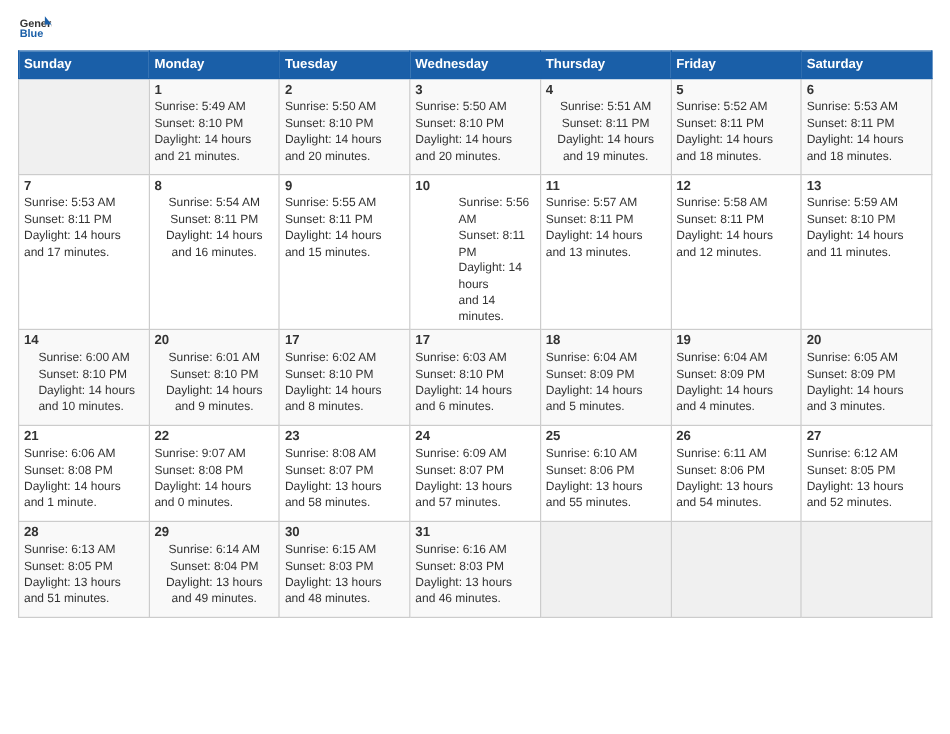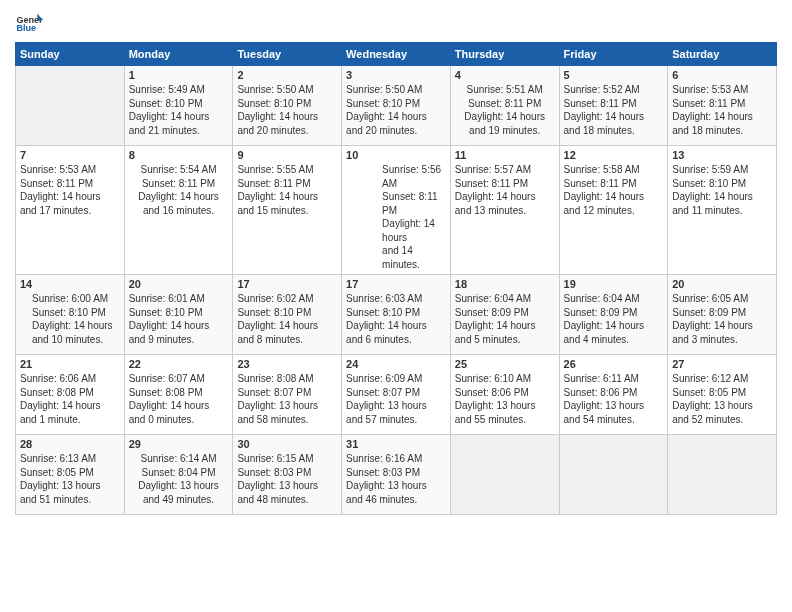--- a/index.html
+++ b/index.html
@@ -215,21 +215,21 @@
         <tr>
           <td>
             <span class="day-number">14</span>
             <div class="cell-info" style="white-space: pre-line; margin-left: 12px;">Sunrise: 6:00 AM
 Sunset: 8:10 PM
 Daylight: 14 hours
 and 10 minutes.</div>
           </td>
           <td>
             <span class="day-number">20</span>
-            <div class="cell-info" style="white-space: pre-line;">Sunrise: 6:01 AM
+            <div class="cell-info" style="white-space: pre-line; text-align: center;">Sunrise: 6:01 AM
 Sunset: 8:10 PM
 Daylight: 14 hours
 and 9 minutes.</div>
           </td>
           <td>
             <span class="day-number">17</span>
             <div class="cell-info" style="white-space: pre-line;">Sunrise: 6:02 AM
 Sunset: 8:10 PM
 Daylight: 14 hours
 and 8 minutes.</div>
@@ -266,21 +266,21 @@
         <tr>
           <td>
             <span class="day-number">21</span>
             <div class="cell-info" style="white-space: pre-line;">Sunrise: 6:06 AM
 Sunset: 8:08 PM
 Daylight: 14 hours
 and 1 minute.</div>
           </td>
           <td>
             <span class="day-number">22</span>
-            <div class="cell-info" style="white-space: pre-line;">Sunrise: 6:07 AM
+            <div class="cell-info" style="white-space: pre-line;">Sunrise: 9:07 AM
 Sunset: 8:08 PM
 Daylight: 14 hours
 and 0 minutes.</div>
           </td>
           <td>
             <span class="day-number">23</span>
             <div class="cell-info" style="white-space: pre-line;">Sunrise: 8:08 AM
 Sunset: 8:07 PM
 Daylight: 13 hours
 and 58 minutes.</div>

